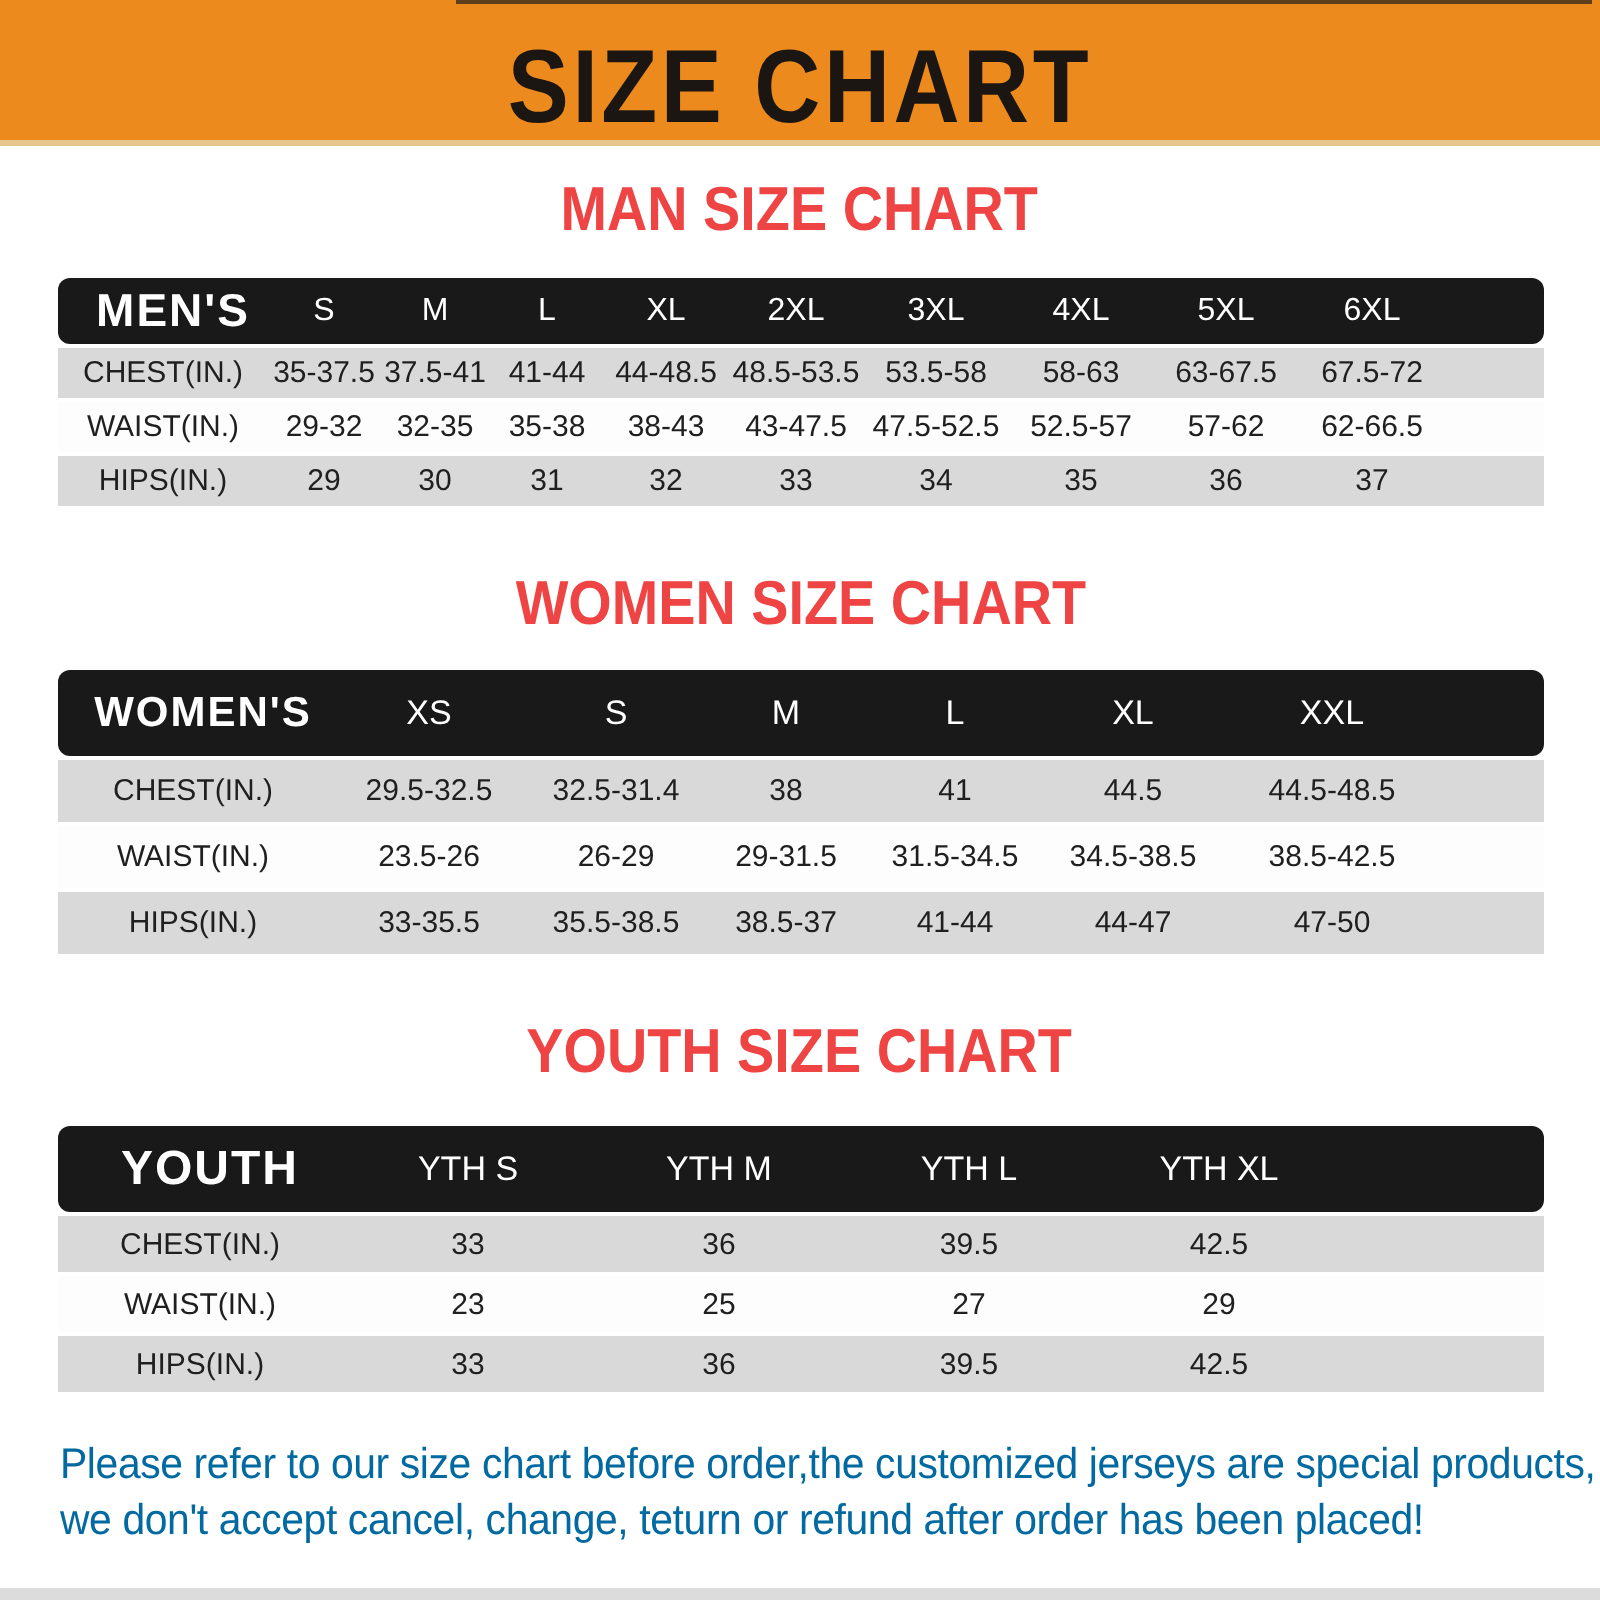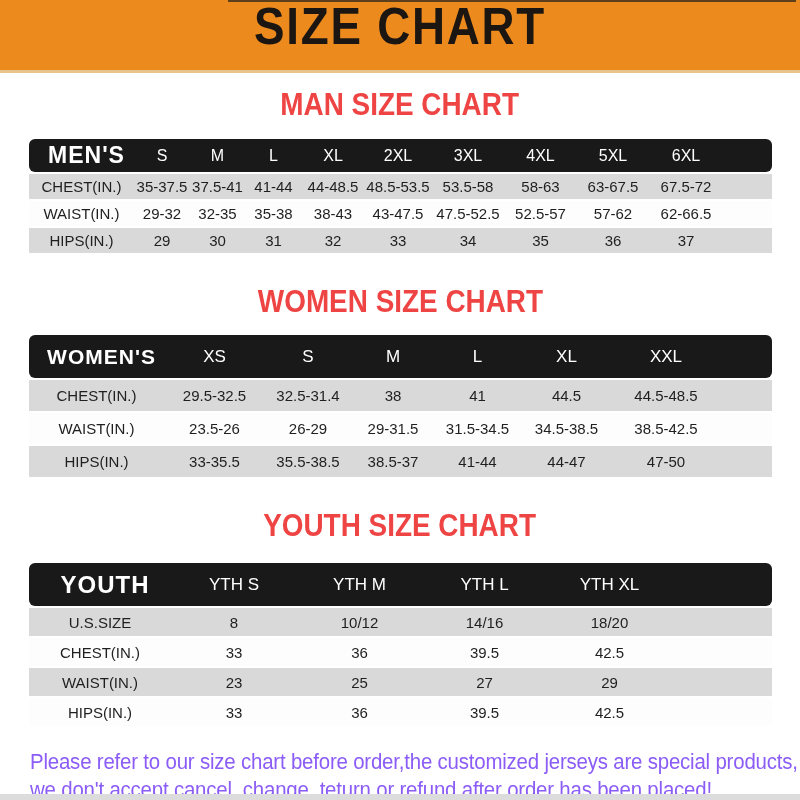--- a/index.html
+++ b/index.html
@@ -4,21 +4,21 @@
 <style>
   html,body{margin:0;padding:0}
   body{
     width:800px;height:800px;position:relative;overflow:hidden;
     background:#ffffff;
     font-family:"Liberation Sans", sans-serif;
   }
   
   .banner{
     height:70px;background:#ec8a1e;border-bottom:3px solid #e6c48c;
-    display:flex;align-items:flex-start;justify-content:center;position:relative;
+    display:flex;align-items:flex-end;justify-content:center;position:relative;
   }
   .top-line{position:absolute;top:0;left:228px;right:4px;height:2px;background:#3a2c1a;opacity:.8}
   .banner-title{
     font-size:52px;font-weight:bold;color:#1b1611;letter-spacing:2px;
     transform:scaleX(0.88);white-space:nowrap;line-height:1;
   }
   
   .heading{display:flex;justify-content:center;font-weight:bold;color:#ef4444}
   .heading span{font-size:31px;transform:scaleX(0.9);white-space:nowrap;line-height:1.1}
   .h-man{margin-top:15px}
@@ -50,21 +50,21 @@
   .men tbody td{height:25px}
   .women{margin-top:14px}
   .women thead th{height:43px;font-size:17px}
   .women th.corner{font-size:21px}
   .women tbody td{height:31px}
   .youth{margin-top:18px}
   .youth thead th{height:43px;font-size:17px}
   .youth th.corner{font-size:24px;letter-spacing:2px}
   .youth tbody td{height:28px}
   
-  .footer{margin:20px 0 0 30px;color:#8b5cf6;}
+  .footer{margin:20px 0 0 30px;color:#0369a1;}
   .footer div{
     font-size:21.5px;letter-spacing:-0.2px;line-height:28px;white-space:nowrap;
     transform:scaleX(0.95);transform-origin:left center;
   }
   .bottom-strip{position:absolute;left:0;right:0;bottom:0;height:6px;background:#dcdcdc}
 </style>
 </head>
 <body>
 
 <div class="banner">
@@ -224,28 +224,20 @@
         <th class="corner">YOUTH</th>
         <th>YTH S</th>
         <th>YTH M</th>
         <th>YTH L</th>
         <th>YTH XL</th>
         <th></th>
       </tr>
     </thead>
     <tbody>
       <tr>
-        <td class="row-label">U.S.SIZE</td>
-        <td>8</td>
-        <td>10/12</td>
-        <td>14/16</td>
-        <td>18/20</td>
-        <td></td>
-      </tr>
-      <tr>
         <td class="row-label">CHEST(IN.)</td>
         <td>33</td>
         <td>36</td>
         <td>39.5</td>
         <td>42.5</td>
         <td></td>
       </tr>
       <tr>
         <td class="row-label">WAIST(IN.)</td>
         <td>23</td>

